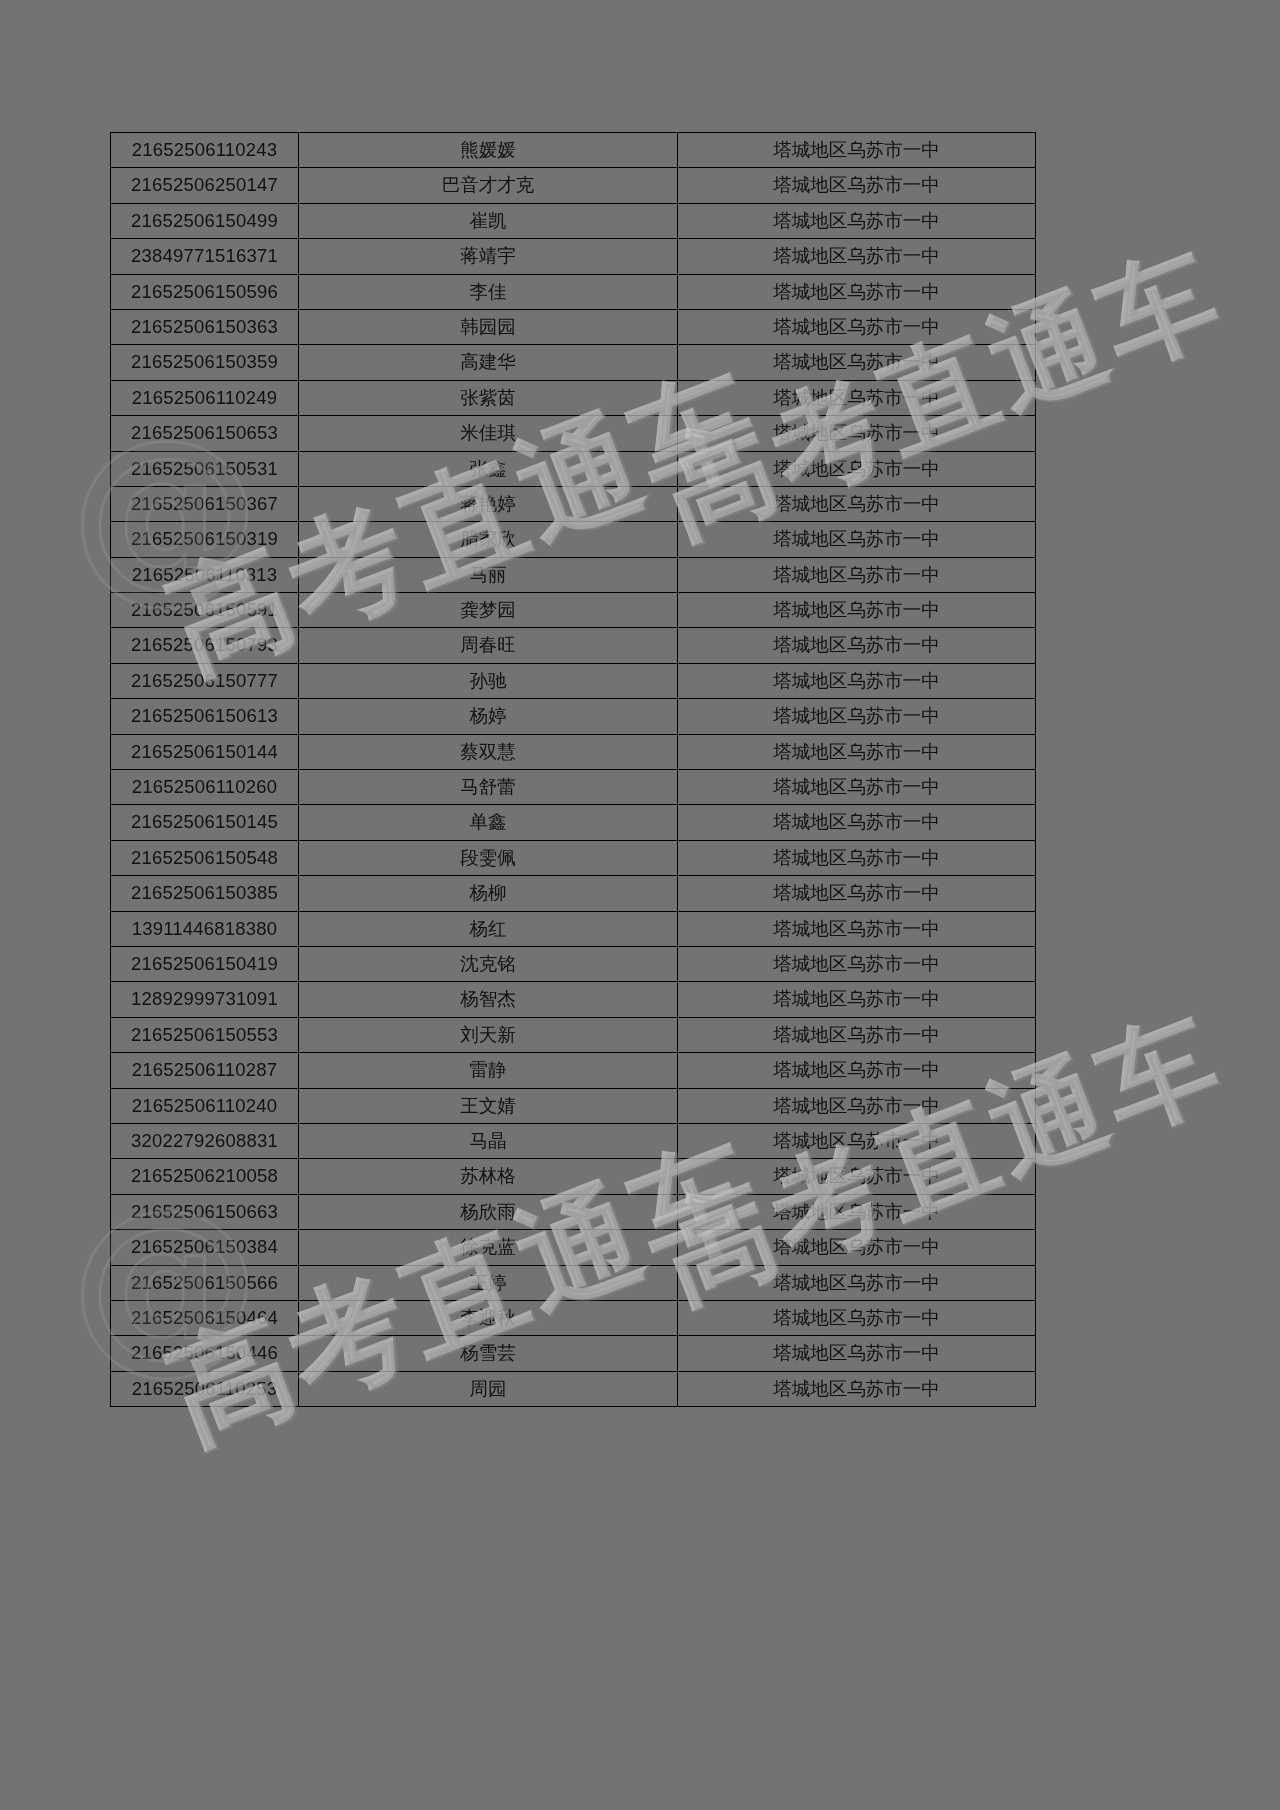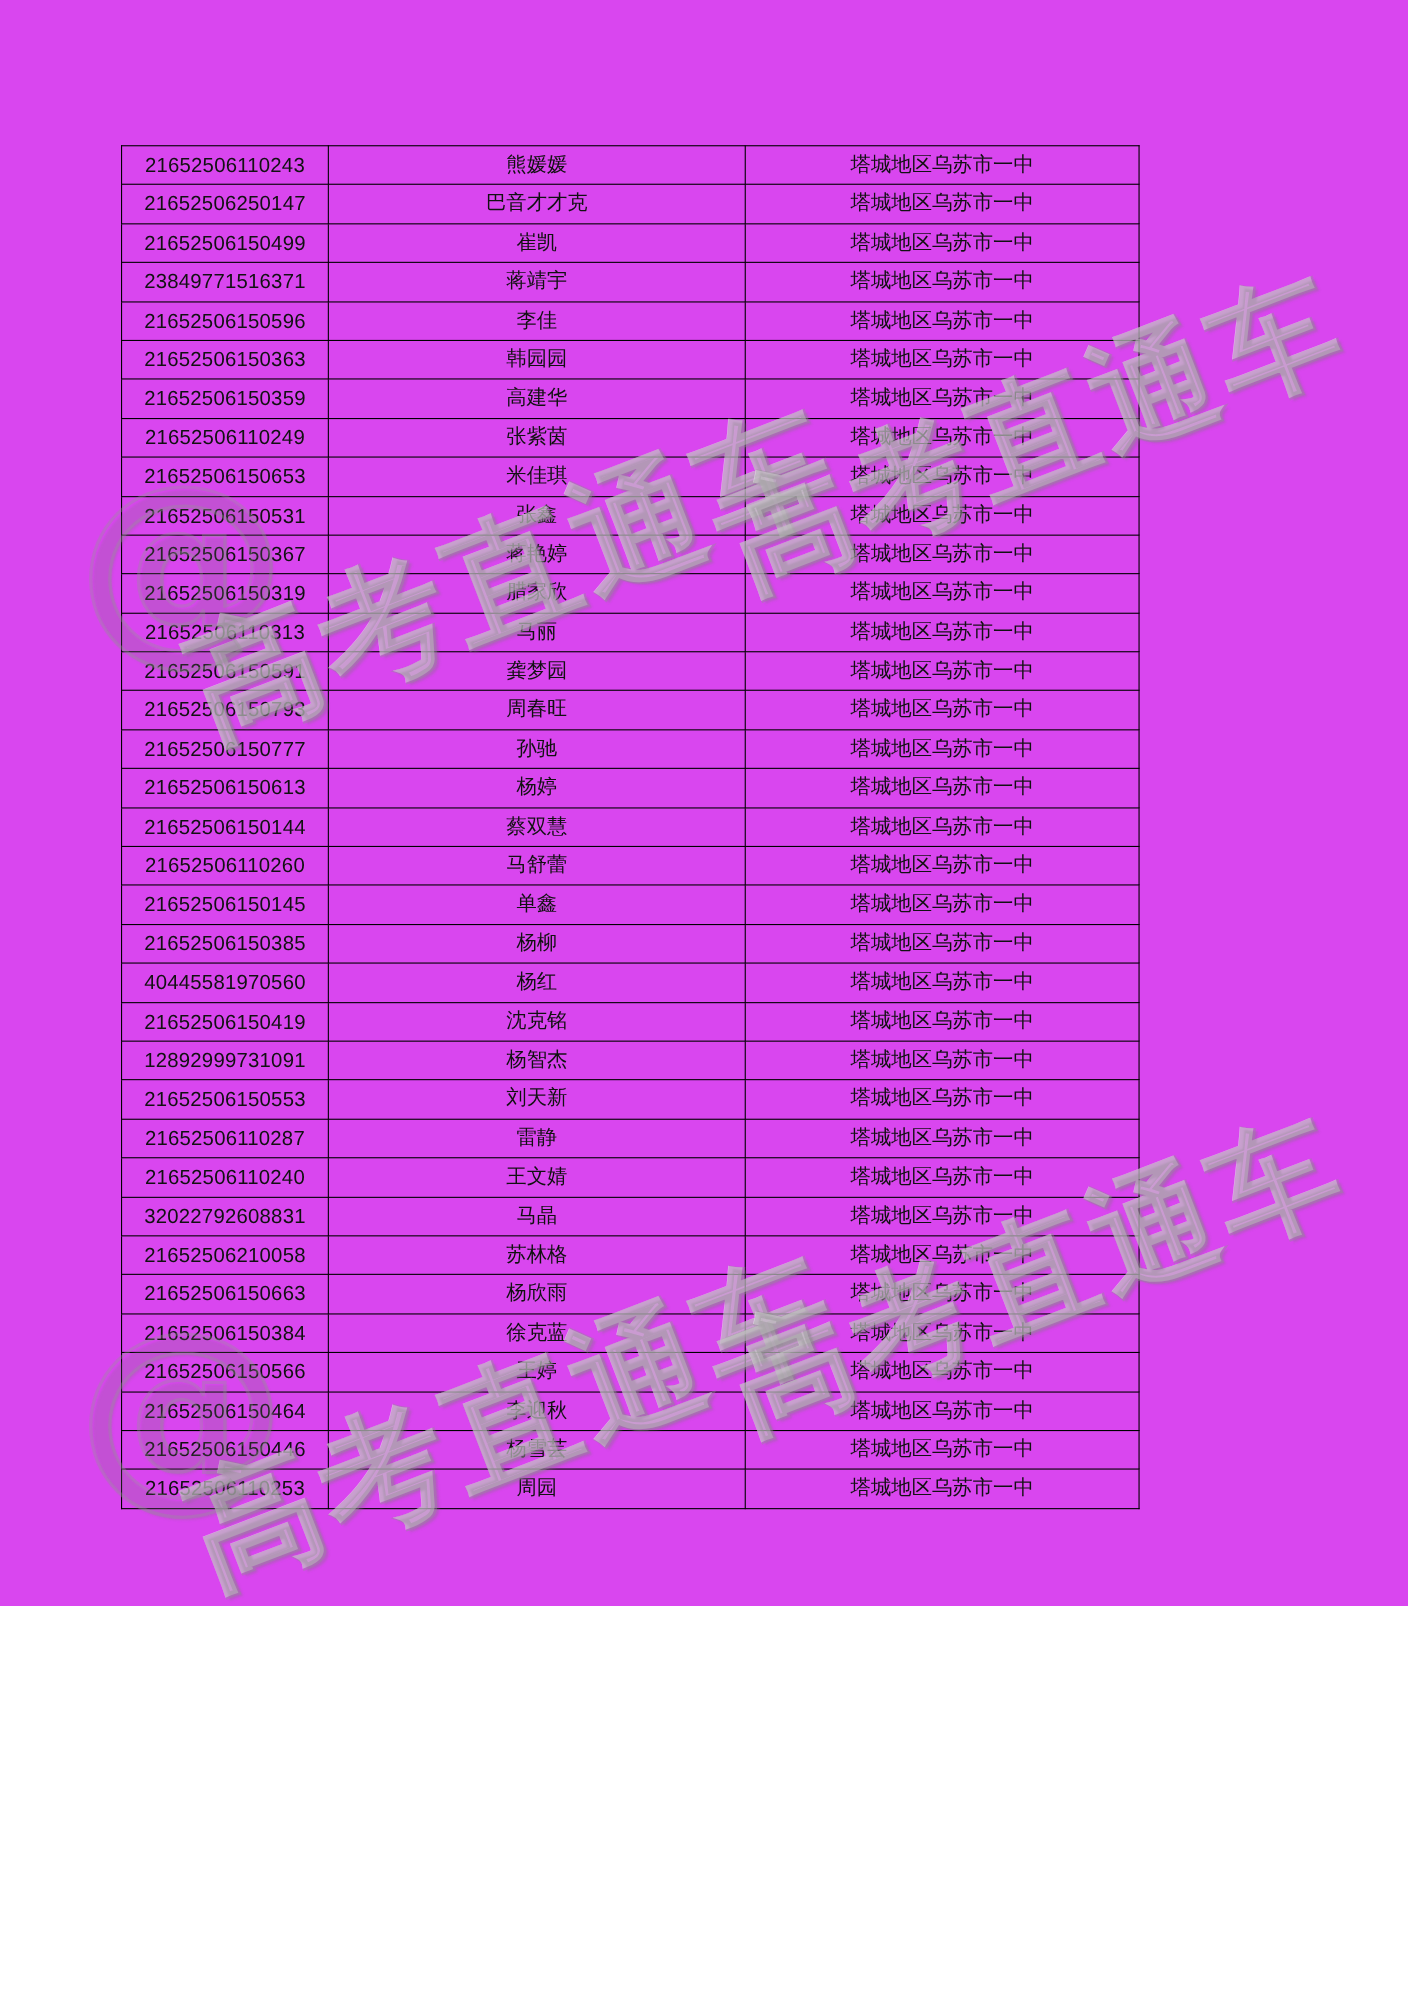--- a/index.html
+++ b/index.html
@@ -11,22 +11,22 @@
     width: 1280px;
     height: 1810px;
     font-family: "Liberation Sans", "DejaVu Sans", sans-serif;
     position: relative;
     overflow: hidden;
   }
 
   #page {
     position: relative;
     width: 1280px;
-    height: 1460px;
-    background: #d946ef;
+    height: 1810px;
+    background: #737373;
   }
 
   
   .wm-layer {
     position: absolute;
     inset: 0;
     pointer-events: none;
     z-index: 5;
     overflow: hidden;
   }
@@ -188,26 +188,31 @@
             <td class="col-id">21652506110260</td>
             <td class="col-name">马舒蕾</td>
             <td class="col-school">塔城地区乌苏市一中</td>
           </tr>
           <tr>
             <td class="col-id">21652506150145</td>
             <td class="col-name">单鑫</td>
             <td class="col-school">塔城地区乌苏市一中</td>
           </tr>
           <tr>
+            <td class="col-id">21652506150548</td>
+            <td class="col-name">段雯佩</td>
+            <td class="col-school">塔城地区乌苏市一中</td>
+          </tr>
+          <tr>
             <td class="col-id">21652506150385</td>
             <td class="col-name">杨柳</td>
             <td class="col-school">塔城地区乌苏市一中</td>
           </tr>
           <tr>
-            <td class="col-id">40445581970560</td>
+            <td class="col-id">13911446818380</td>
             <td class="col-name">杨红</td>
             <td class="col-school">塔城地区乌苏市一中</td>
           </tr>
           <tr>
             <td class="col-id">21652506150419</td>
             <td class="col-name">沈克铭</td>
             <td class="col-school">塔城地区乌苏市一中</td>
           </tr>
           <tr>
             <td class="col-id">12892999731091</td>

